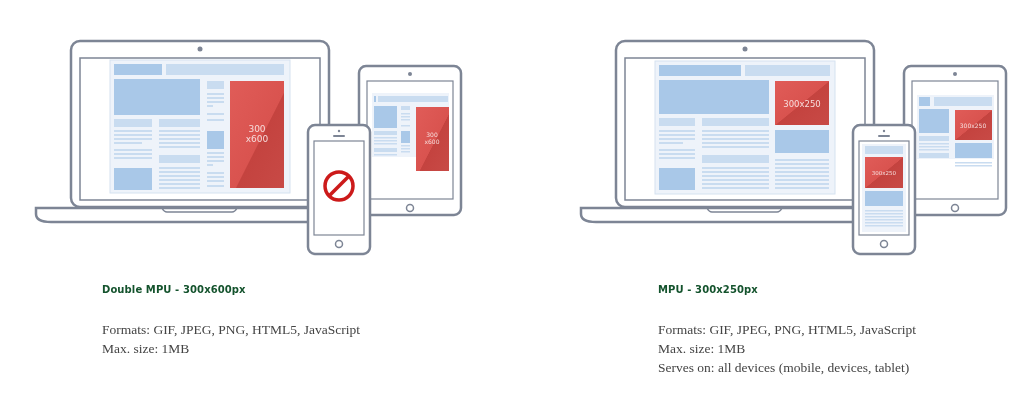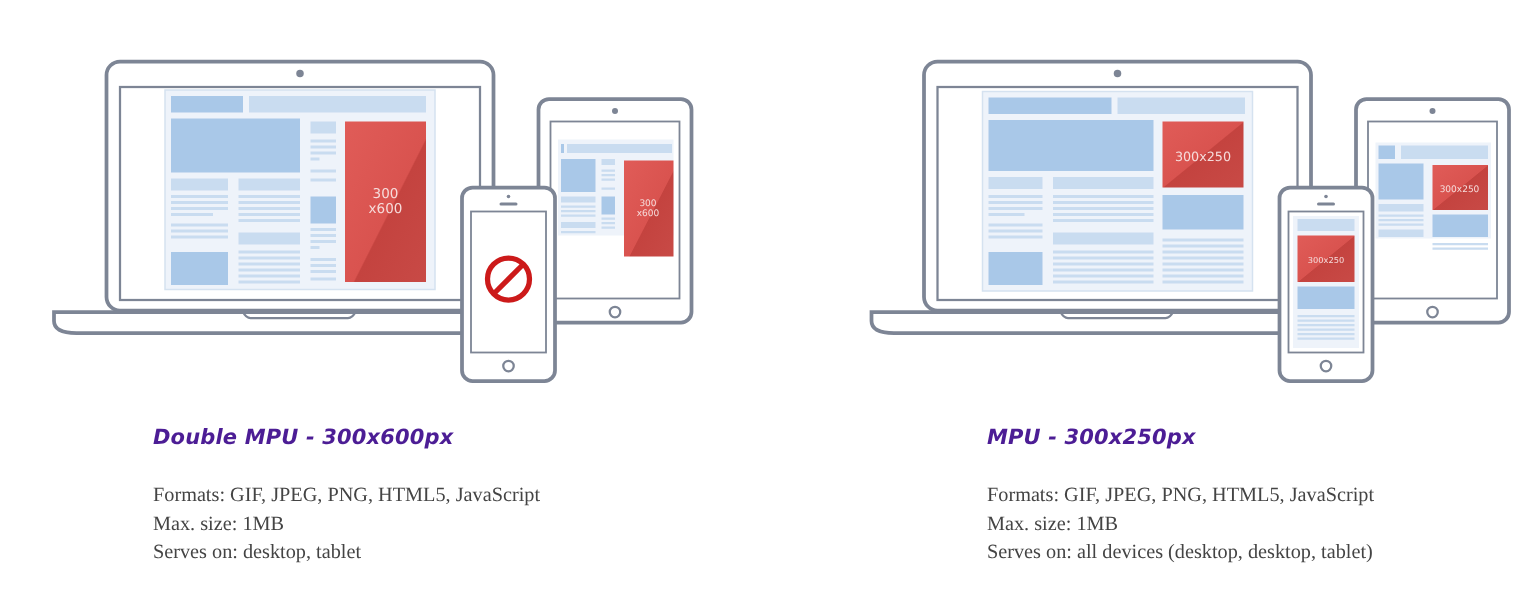--- a/index.html
+++ b/index.html
@@ -2,22 +2,22 @@
 <html><head>
 <meta charset="utf-8">
 <style>
   html, body { margin:0; padding:0; background:#ffffff; }
   body { width:1024px; height:405px; position:relative; overflow:hidden;
          font-family:"Liberation Sans","DejaVu Sans",sans-serif; color:#333; }
   .panel { position:absolute; top:0; width:480px; height:405px; }
   .panel.left { left:17px; }
   .panel.right { left:562px; }
   .illus { position:absolute; left:0; top:0; width:480px; height:270px; }
-  .title { position:absolute; font-weight:bold; font-size:14px; color:#4c1d95;
-           font-family:"DejaVu Sans",sans-serif; letter-spacing:0.1px; white-space:nowrap;font-style:italic; }
+  .title { position:absolute; font-weight:bold; font-size:10px; color:#14532d;
+           font-family:"DejaVu Sans",sans-serif; letter-spacing:0.1px; white-space:nowrap; }
   .specs { position:absolute; font-size:13.5px; line-height:19px; color:#444;
            font-family:Liberation Serif, serif; white-space:nowrap; }
   .specs div { margin:0; }
   .left .title { left:85px; top:284px; }
   .left .specs { left:85px; top:320px; }
   .right .title { left:96px; top:284px; }
   .right .specs { left:96px; top:320px; }
   svg text { font-family:"DejaVu Sans",sans-serif; }
 </style>
 </head>
@@ -130,21 +130,20 @@
       <g>
         <circle cx="322" cy="186" r="14" fill="none" stroke="#cc1a1a" stroke-width="3.5"></circle>
         <line x1="312" y1="196" x2="332" y2="176" stroke="#cc1a1a" stroke-width="3.5"></line>
       </g>
     </g>
   </svg>
   <div class="title">Double MPU - 300x600px</div>
   <div class="specs">
     <div>Formats: GIF, JPEG, PNG, HTML5, JavaScript</div>
     <div>Max. size: 1MB</div>
-    <div>Serves on: desktop, tablet</div>
   </div>
 </div>
 
 <div class="panel right">
   <svg class="illus" viewBox="0 0 480 270">
     <defs>
       <linearGradient id="redR" x1="0" y1="0" x2="1" y2="1">
         <stop offset="0" stop-color="#e05c58"></stop>
           <stop offset="0.5" stop-color="#d9534f"></stop>
           <stop offset="0.51" stop-color="#c4433f"></stop>
@@ -240,15 +239,15 @@
           <rect x="303" y="219" width="38" height="1.5"></rect>
           <rect x="303" y="222" width="38" height="1.5"></rect>
           <rect x="303" y="225" width="38" height="1.5"></rect>
       </g>
     </g>
   </svg>
   <div class="title">MPU - 300x250px</div>
   <div class="specs">
     <div>Formats: GIF, JPEG, PNG, HTML5, JavaScript</div>
     <div>Max. size: 1MB</div>
-    <div>Serves on: all devices (desktop, desktop, tablet)</div>
+    <div>Serves on: all devices (mobile, devices, tablet)</div>
   </div>
 </div>
 
 </body></html>

